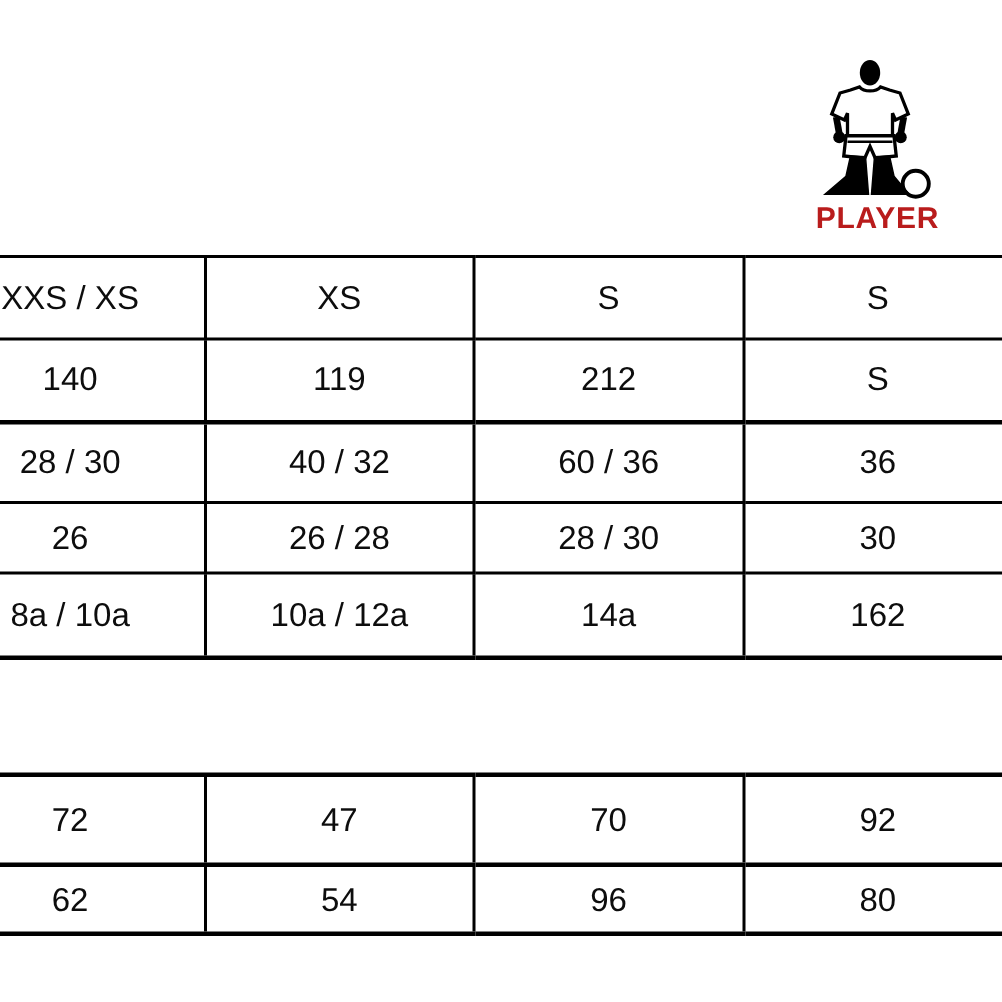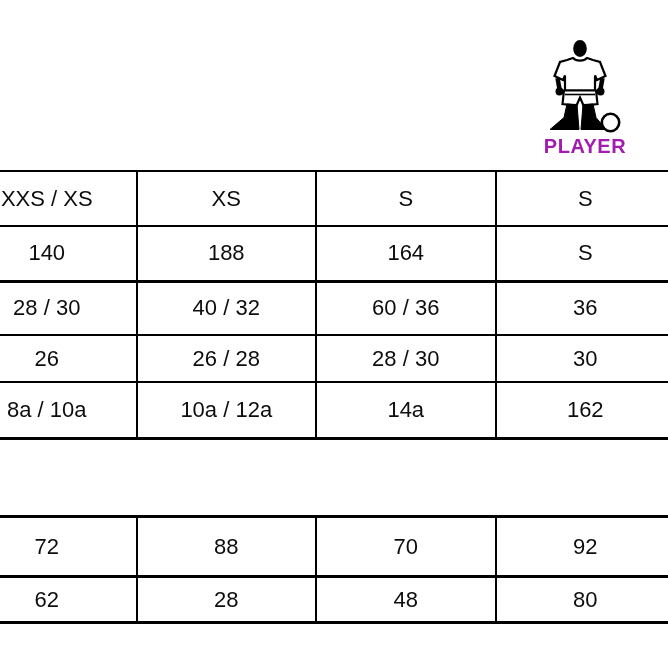--- a/index.html
+++ b/index.html
@@ -28,21 +28,21 @@
     display: block;
     margin: 0 auto;
     width: 80px;
     height: 100px;
   }
   .player-label {
     margin-top: 1px;
     font-size: 20px;
     font-weight: bold;
     letter-spacing: 0.5px;
-    color: #a21caf;
+    color: #b91c1c;
     line-height: 20px;
   }
 
   
   .size-table {
     position: absolute;
     left: -44px;
     width: 720px;
     border-collapse: collapse;
     table-layout: fixed;
@@ -102,22 +102,22 @@
 <table class="size-table" id="upper-table">
   <tbody>
       <tr>
     <td>XXS / XS</td>
     <td>XS</td>
     <td>S</td>
     <td>S</td>
   </tr>
   <tr>
     <td>140</td>
-    <td>188</td>
-    <td>164</td>
+    <td>119</td>
+    <td>212</td>
     <td>S</td>
   </tr>
   <tr>
     <td>28 / 30</td>
     <td>40 / 32</td>
     <td>60 / 36</td>
     <td>36</td>
   </tr>
   <tr>
     <td>26</td>
@@ -131,24 +131,24 @@
     <td>14a</td>
     <td>162</td>
   </tr>
 </tbody>
   </table>
 
 <table class="size-table" id="lower-table">
   <tbody>
       <tr>
     <td>72</td>
-    <td>88</td>
+    <td>47</td>
     <td>70</td>
     <td>92</td>
   </tr>
   <tr>
     <td>62</td>
-    <td>28</td>
-    <td>48</td>
+    <td>54</td>
+    <td>96</td>
     <td>80</td>
   </tr>
 </tbody>
   </table>
 
 </body></html>

